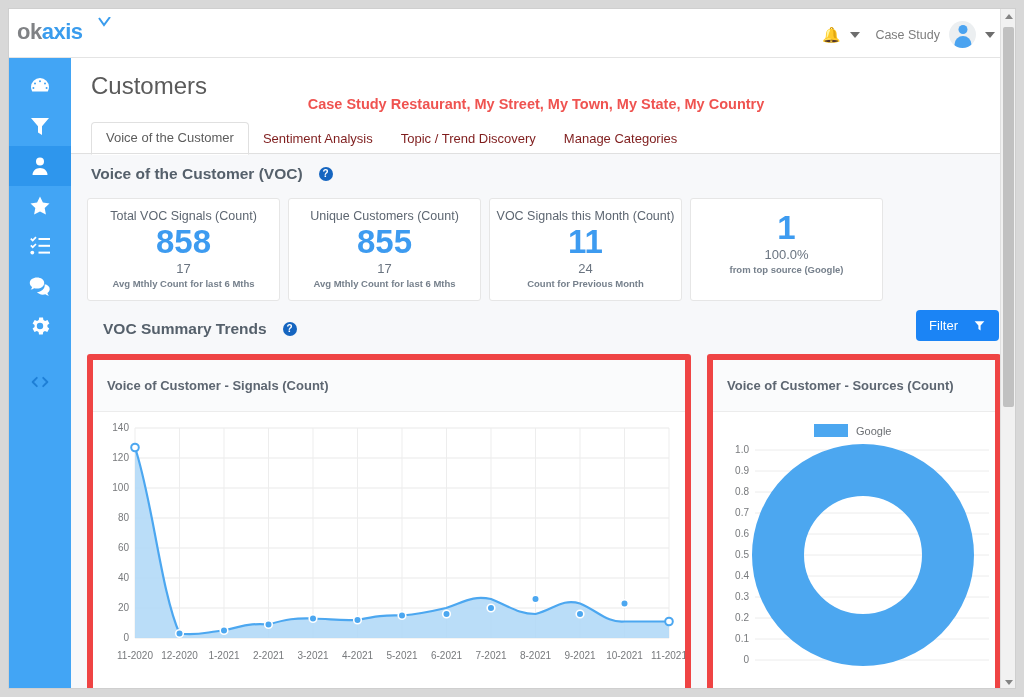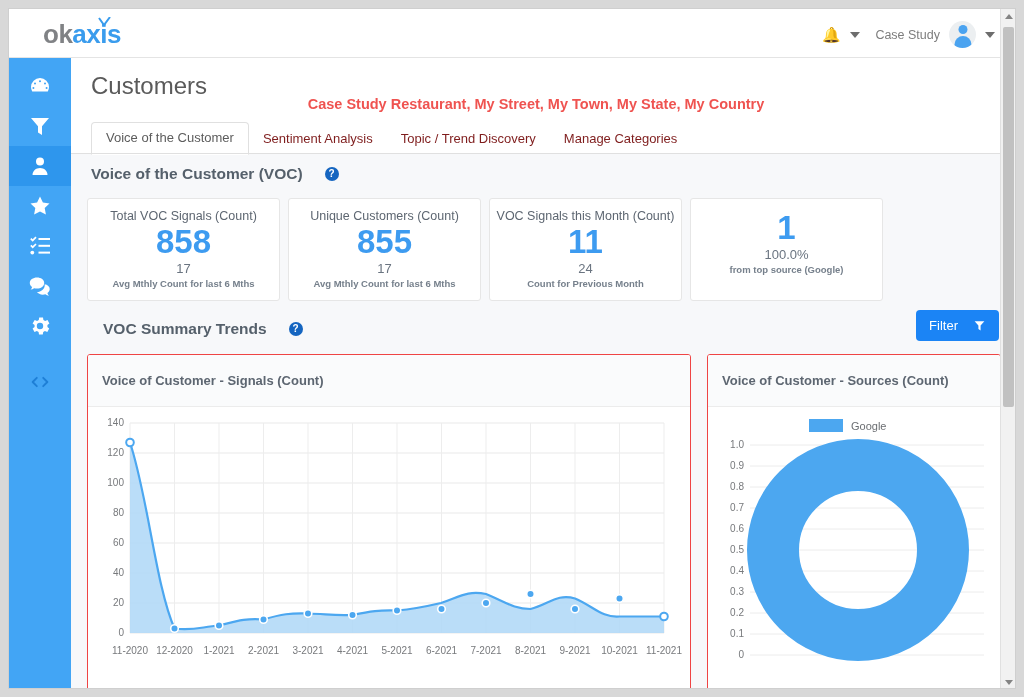--- a/index.html
+++ b/index.html
@@ -16,22 +16,22 @@
     border: 1px solid #cfcfcf;
     overflow: hidden;
   }
 
   
   .topbar {
     position: absolute; left: 0; top: 0; width: 1008px; height: 49px;
     background: #ffffff; border-bottom: 1px solid #e4e4e4;
   }
   .logo {
-    position: absolute; left: 34px; top: 10px;
-    font-size: 26px; font-weight: bold; letter-spacing: -0.5px;
+    position: absolute; left: 8px; top: 10px;
+    font-size: 22px; font-weight: bold; letter-spacing: -0.5px;
   }
   .logo .ok { color: #808285; }
   .logo .ax { color: #3a9ced; }
   .logo-swoosh {
     position: absolute; left: 89px; top: 8px;
     width: 13px; height: 10px;
   }
   .topright {
     position: absolute; right: 22px; top: 12px;
     display: flex; align-items: center; gap: 9px;
@@ -107,21 +107,21 @@
     padding: 8px 14px 10px 14px;
   }
   .tabs-rule {
     position: absolute; left: 0; top: 95px; width: 946px;
     border-bottom: 1px solid #e0e0e0;
   }
 
   
   .sec-head {
     position: absolute; font-size: 15.5px; font-weight: bold; color: #55606b;
-    display: flex; align-items: center; gap: 22px;
+    display: flex; align-items: center; gap: 16px;
   }
   .help {
     width: 14px; height: 14px; border-radius: 50%;
     background: #1565c0; color: #ffffff;
     font-size: 10px; font-weight: bold;
     display: flex; align-items: center; justify-content: center;
     line-height: 1;
   }
 
   
@@ -150,21 +150,21 @@
     font-size: 13px; display: flex; align-items: center; gap: 15px;
     border: none; font-family: inherit;
   }
 
   
   .charts {
     position: absolute; left: 16px; top: 296px;
     width: 914px; display: flex; gap: 16px;
   }
   .card {
-    background: #ffffff; border: 1px solid #ef4444; border-radius: 3px;
+    background: #ffffff; border: 6px solid #ef4444; border-radius: 3px;
     height: 340px; overflow: hidden;
   }
   .card.left { width: 604px; }
   .card.right { width: 294px; }
   .card-head {
     height: 52px; background: #fafbfc; border-bottom: 1px solid #ececec;
     display: flex; align-items: center; padding-left: 14px;
   }
   .card-title { font-size: 13px; font-weight: bold; color: #5d6671; }
   .card-body { position: relative; height: 287px; }

